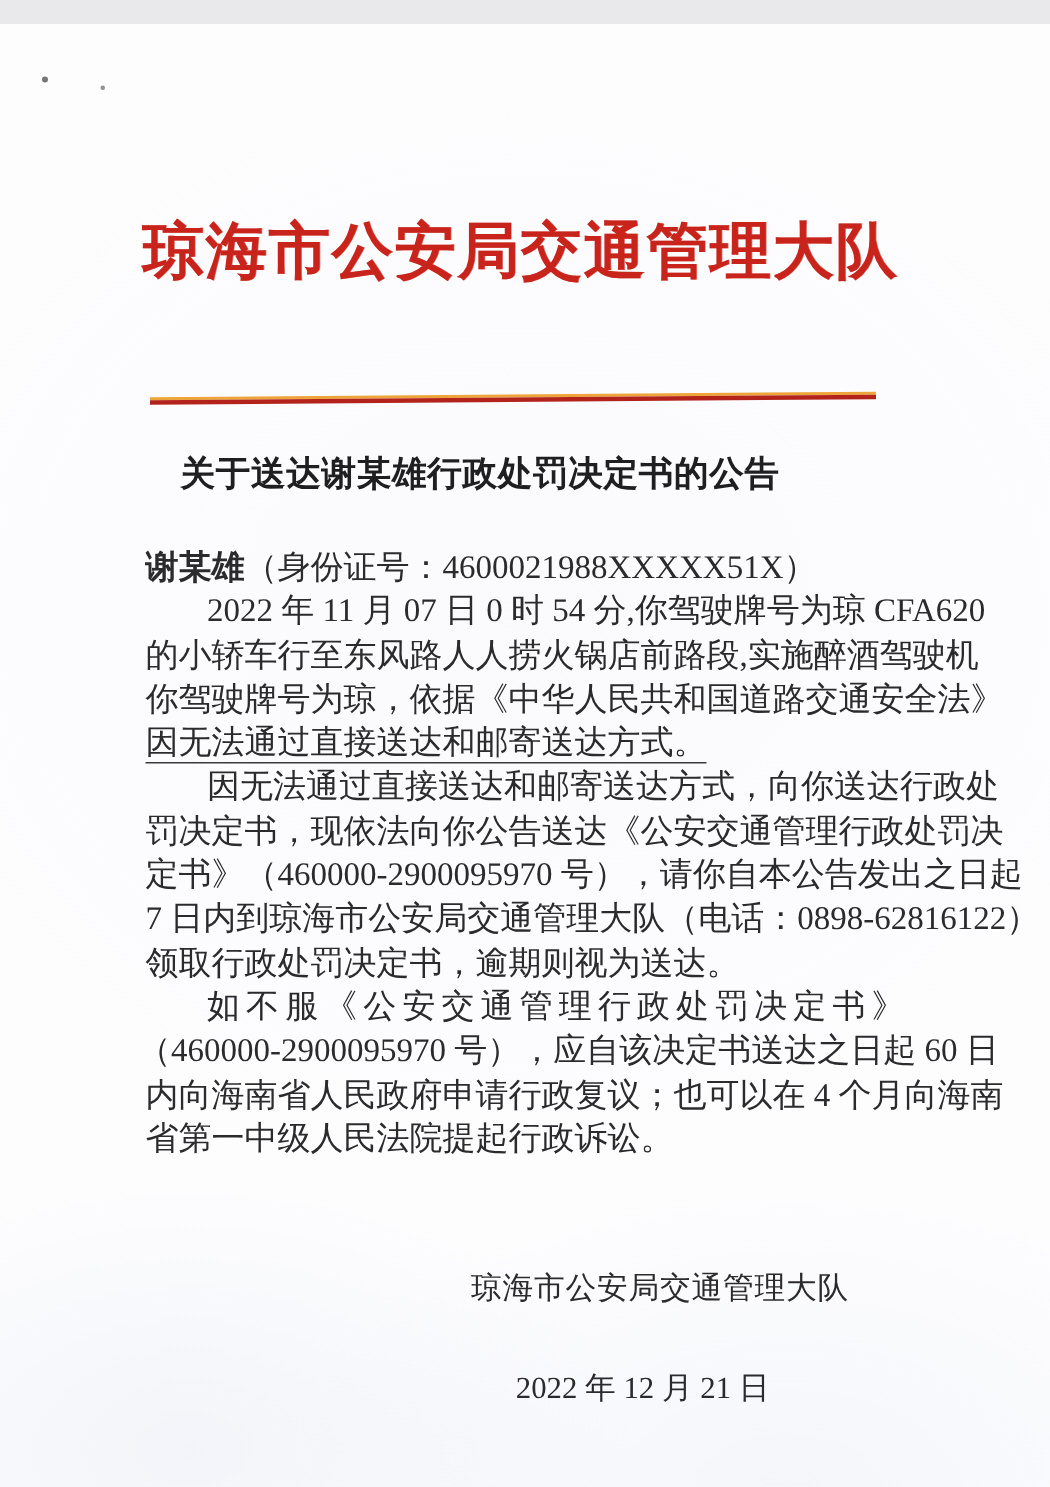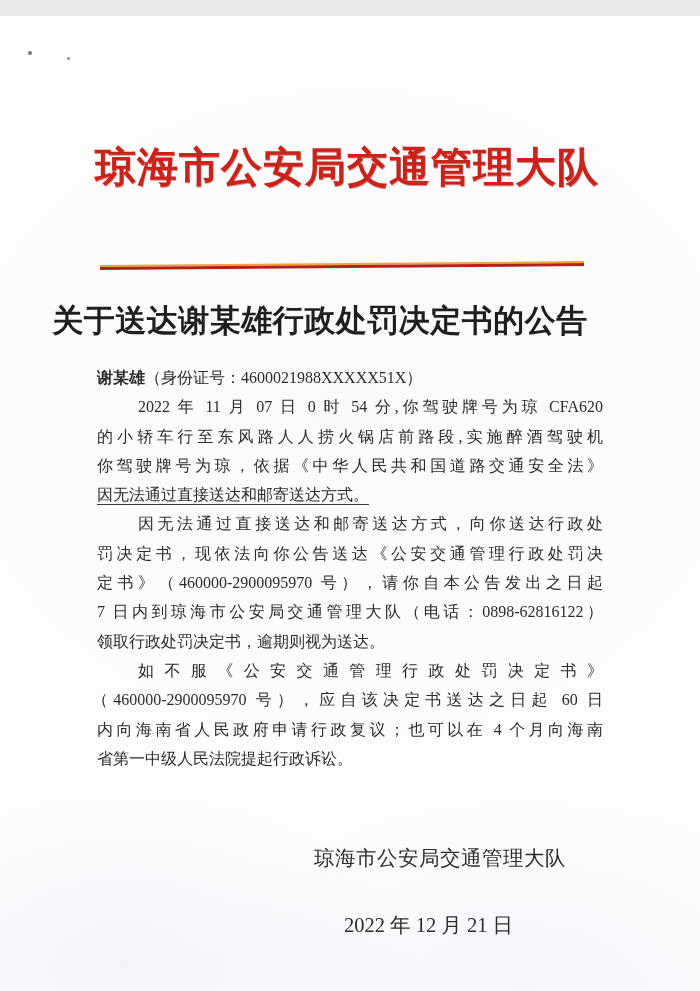--- a/index.html
+++ b/index.html
@@ -51,33 +51,33 @@
   }
   .divider .gold { height: 2px; background: #eda43a; }
   .divider .red  { height: 3px; background: #b3231c; }
 
   .doc-title {
     position: absolute;
     left: 0;
     top: 284px;
     width: 640px;
     text-align: center;
-    font-size: 31px;
+    font-size: 23px;
     font-weight: bold;
     color: #1f1f22;
     letter-spacing: 0.5px;
     white-space: nowrap;
   }
 
   .doc-body {
     position: absolute;
     left: 97px;
     top: 347px;
     width: 506px;
-    font-size: 16px;
+    font-size: 22px;
     line-height: 29.3px;
     color: #2b2b2e;
   }
   .line {
     text-align: justify;
     text-align-last: justify;
     height: 29.3px;
     white-space: nowrap;
   }
   .line.plain {

